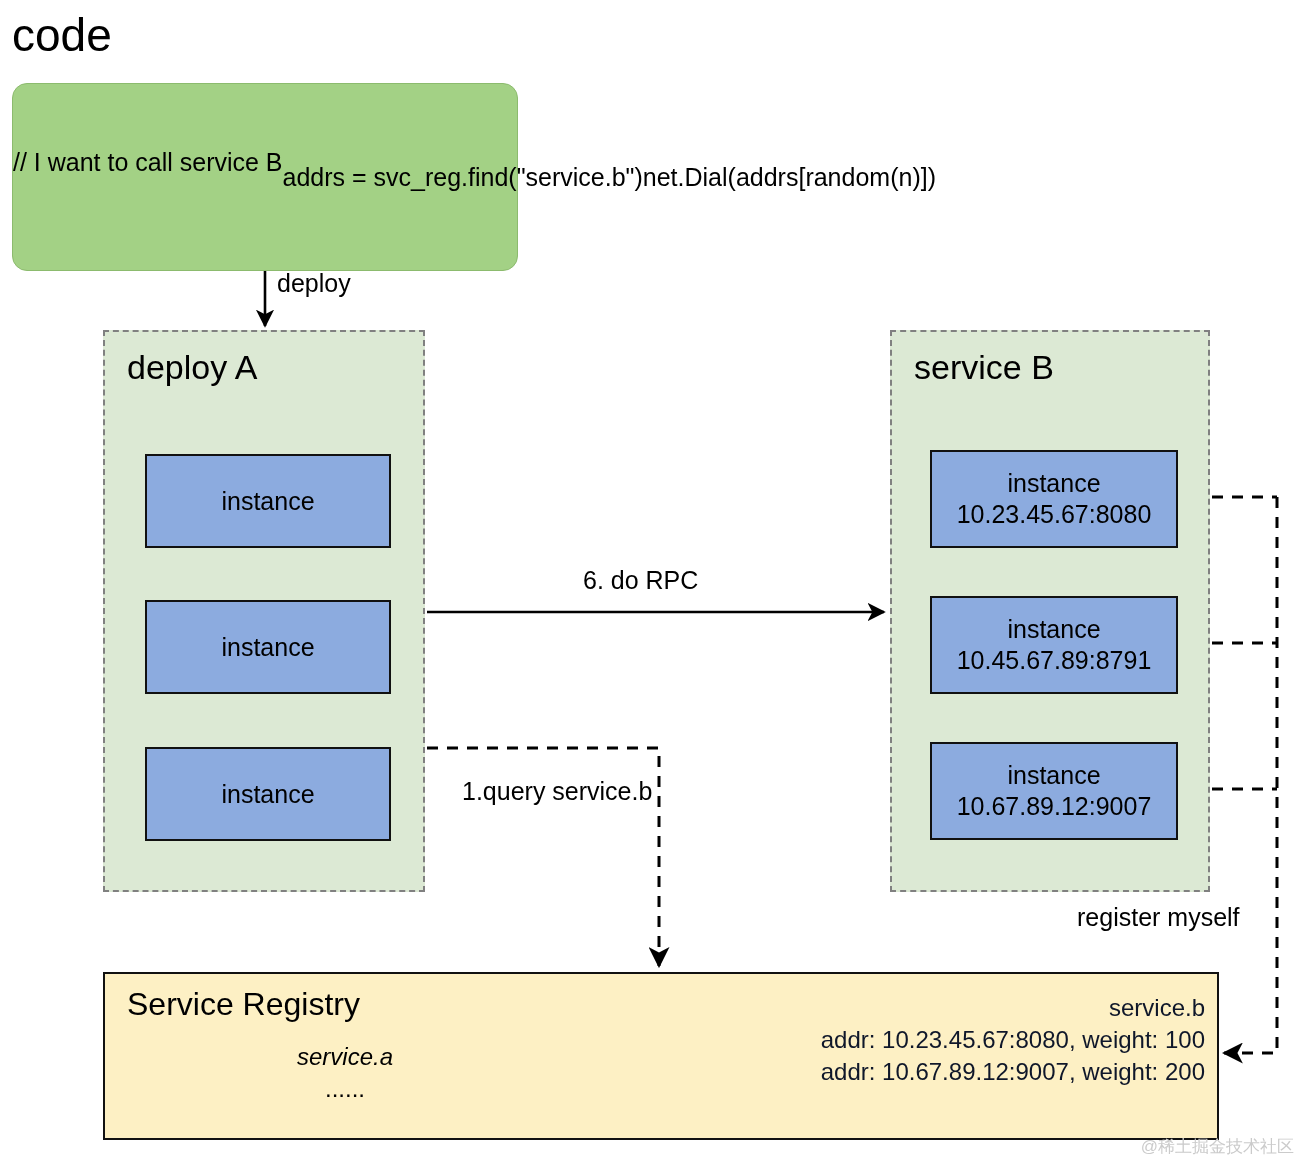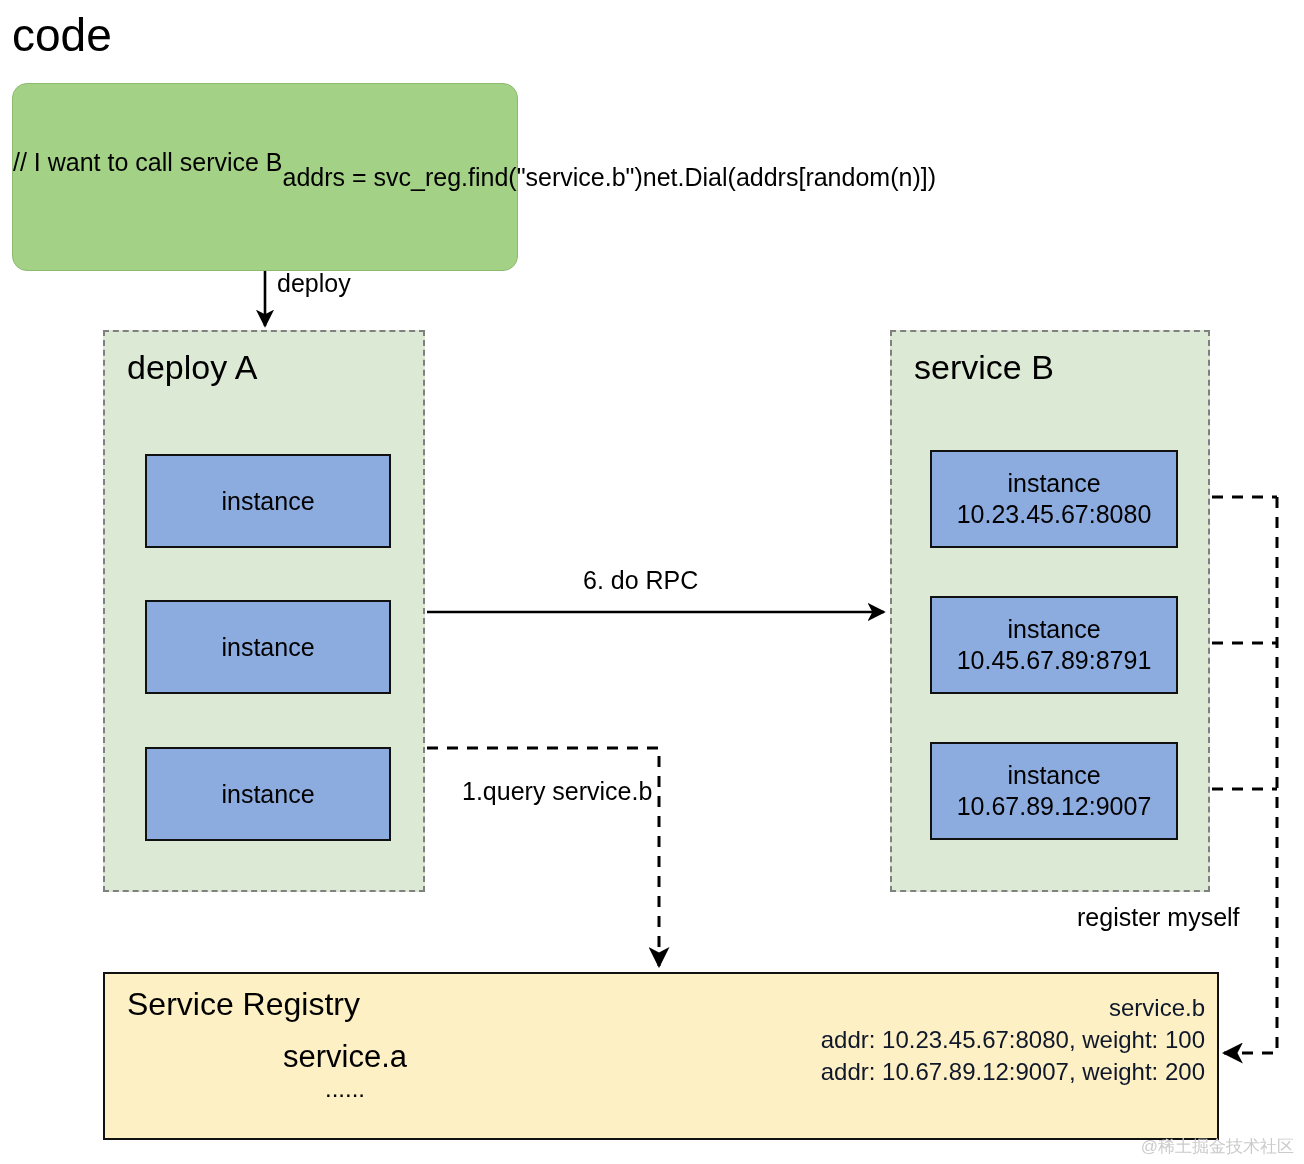--- a/index.html
+++ b/index.html
@@ -119,21 +119,21 @@
     color: #000;
     white-space: nowrap;
   }
   .registry-left {
     position: absolute;
     left: 110px; top: 68px;
     width: 260px;
     text-align: center;
     color: #000;
   }
-  .registry-left .svc-name { font-size: 31px; line-height: 30px; }
+  .registry-left .svc-name { font-size: 24px; line-height: 30px; font-style: italic; }
   .registry-left .ellipsis { font-size: 24px; line-height: 34px; }
   .registry-right {
     position: absolute;
     left: 570px; top: 18px;
     width: 530px;
     text-align: right;
     color: #0f172a;
   }
   .registry-right .svc-name { font-size: 24px; line-height: 32px; }
   .registry-right .addr-line { font-size: 24px; line-height: 32px; white-space: nowrap; }

